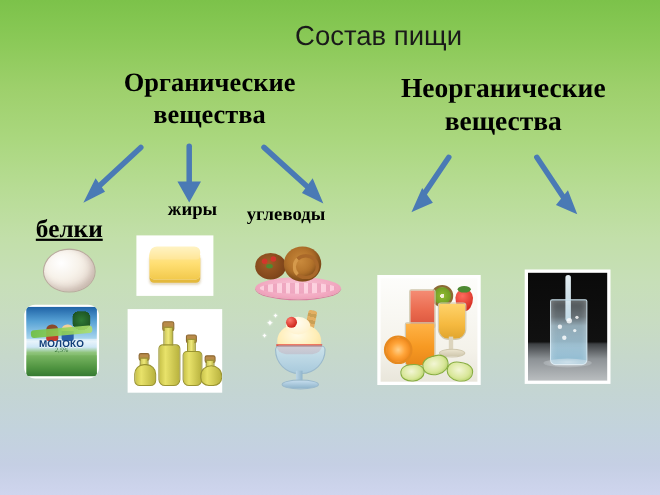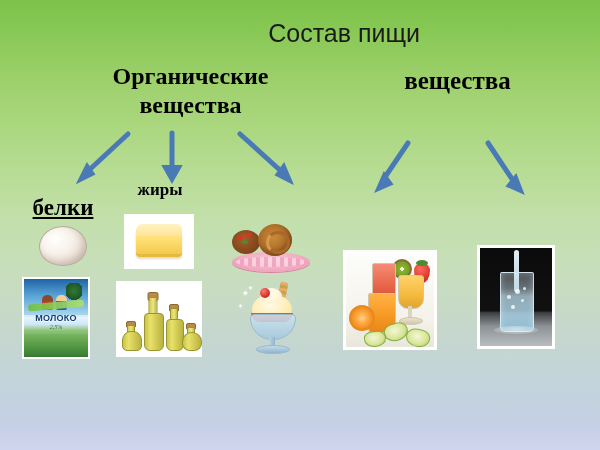--- a/index.html
+++ b/index.html
@@ -80,21 +80,21 @@
   }
   #label-proteins {
     left: 18px;
     top: 197px;
     width: 90px;
     font-size: 23px;
     line-height: 22px;
     text-decoration: underline;
   }
   #label-fats {
-    left: 120px;
+    left: 135px;
     top: 180px;
     width: 80px;
     font-size: 17px;
     line-height: 20px;
   }
   #label-carbs {
     left: 205px;
     top: 185px;
     width: 110px;
     font-size: 17px;
@@ -145,23 +145,24 @@
     background: radial-gradient(ellipse at 34% 32%, #ffffff 0%, #f7f2ea 38%, #e9ddd3 70%, #d8c8bd 100%);
     border: 1px solid #b9aa9e;
     box-shadow: inset -3px -3px 6px rgba(150,130,120,.35);
   }
 
   
   #pic-milk {
     left: 22px;
     top: 277px;
     width: 68px;
-    height: 82px;
+    height: 67px;
     padding: 2px;
     box-sizing: border-box;
+    border-radius: 10px;
   }
   .carton {
     position: relative;
     width: 100%;
     height: 100%;
     background: linear-gradient(to bottom,
        #2a6fb0 0%, #3f8ecb 16%, #7fc0e4 30%,
        #bfe0f2 42%, #e7f3fb 50%, #cfe7f6 58%,
        #8fc47a 66%, #5ea64c 80%, #3f8c3a 100%);
     overflow: hidden;
@@ -497,20 +498,21 @@
 <div id="slide">
 
   <div class="title">Состав пищи</div>
 
   <div class="branch-title" id="branch-organic">
     <div>Органические</div>
     <div>вещества</div>
   </div>
 
   <div class="branch-title" id="branch-inorganic">
+    <div>Неорганические</div>
     <div>вещества</div>
   </div>
 
   <svg class="arrow" style="left:70px; top:130px;" width="66" height="56" viewBox="0 0 66 56">
     <g stroke="#4a7ab5" stroke-width="5" fill="#4a7ab5" stroke-linecap="round">
       <line x1="58" y1="4" x2="17" y2="42"></line>
       <polygon points="8,52 24,44 17,34" stroke-width="2"></polygon>
     </g>
   </svg>
 
@@ -539,20 +541,21 @@
     <g stroke="#4a7ab5" stroke-width="5" fill="#4a7ab5" stroke-linecap="round">
       <line x1="8" y1="3" x2="34" y2="42"></line>
       <polygon points="43,53 27,46 36,35" stroke-width="2"></polygon>
     </g>
   </svg>
 
   <div class="leaf-label" id="label-proteins">белки</div>
 
   <div class="leaf-label" id="label-fats">жиры</div>
 
+  <div class="leaf-label" id="label-carbs">углеводы</div>
 
 
 
   <div class="pic" id="pic-egg">
     <div class="egg-shape"></div>
   </div>
 
   <div class="pic" id="pic-milk">
     <div class="carton">
       <div class="carton-sky"></div>

